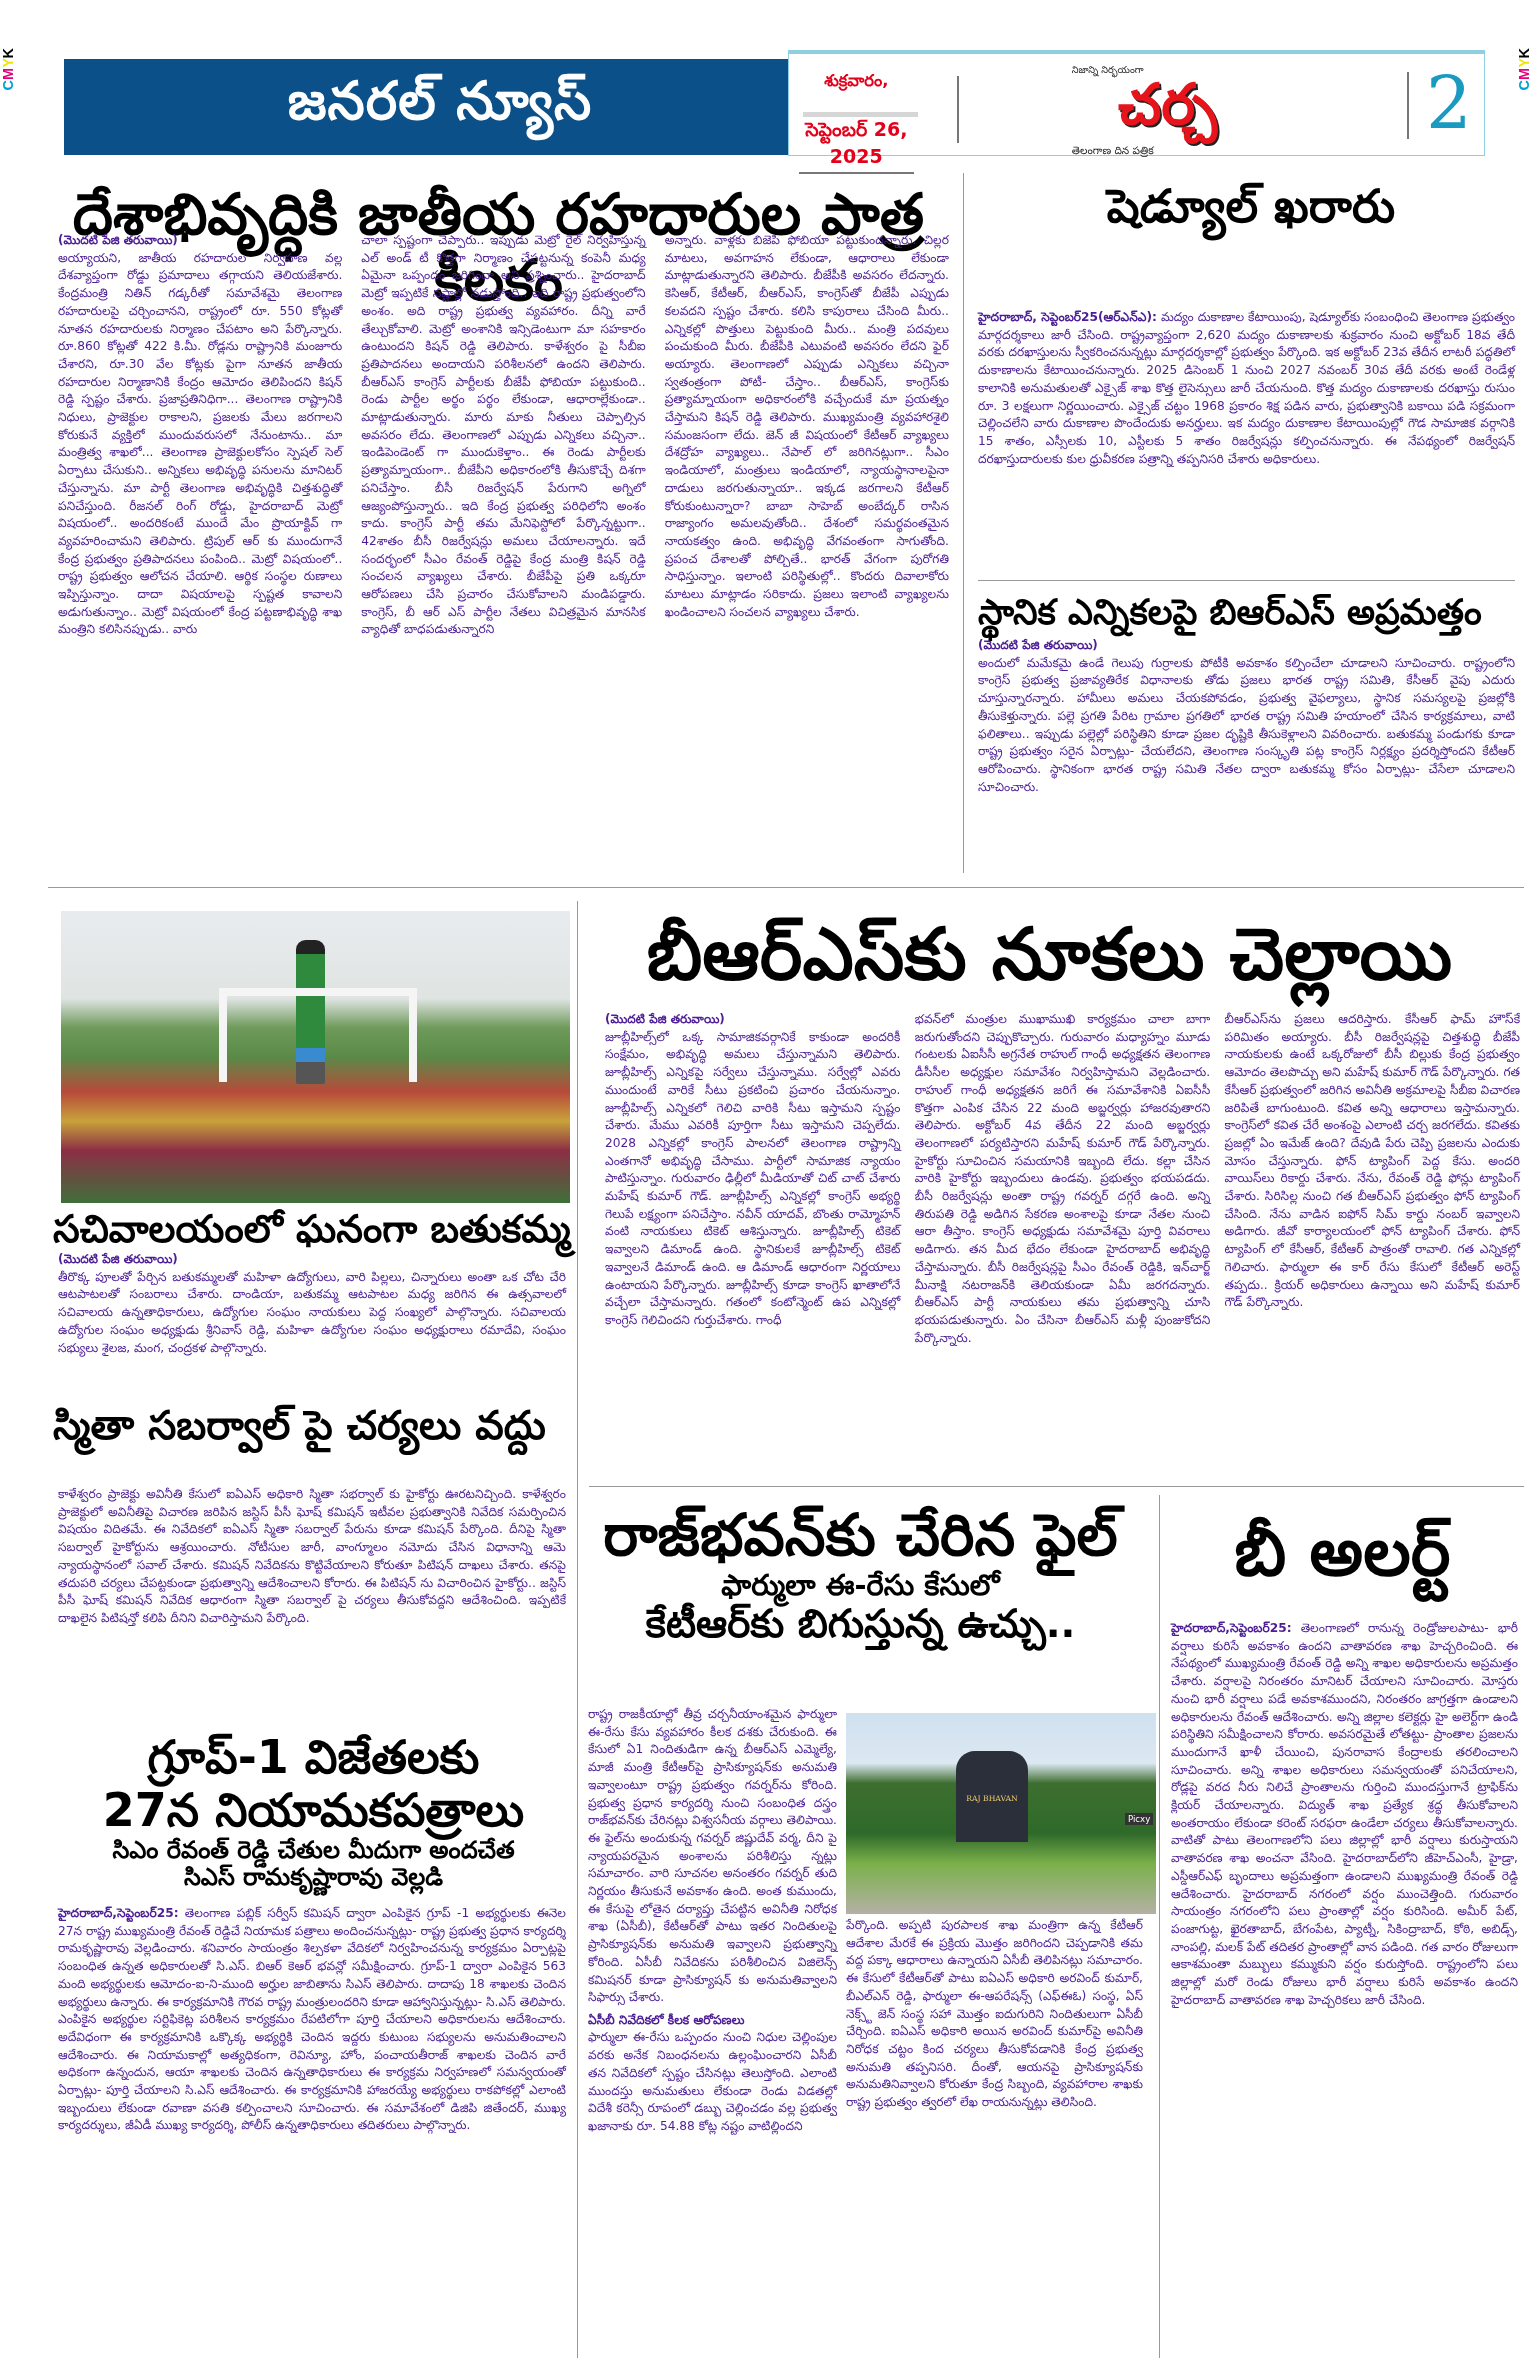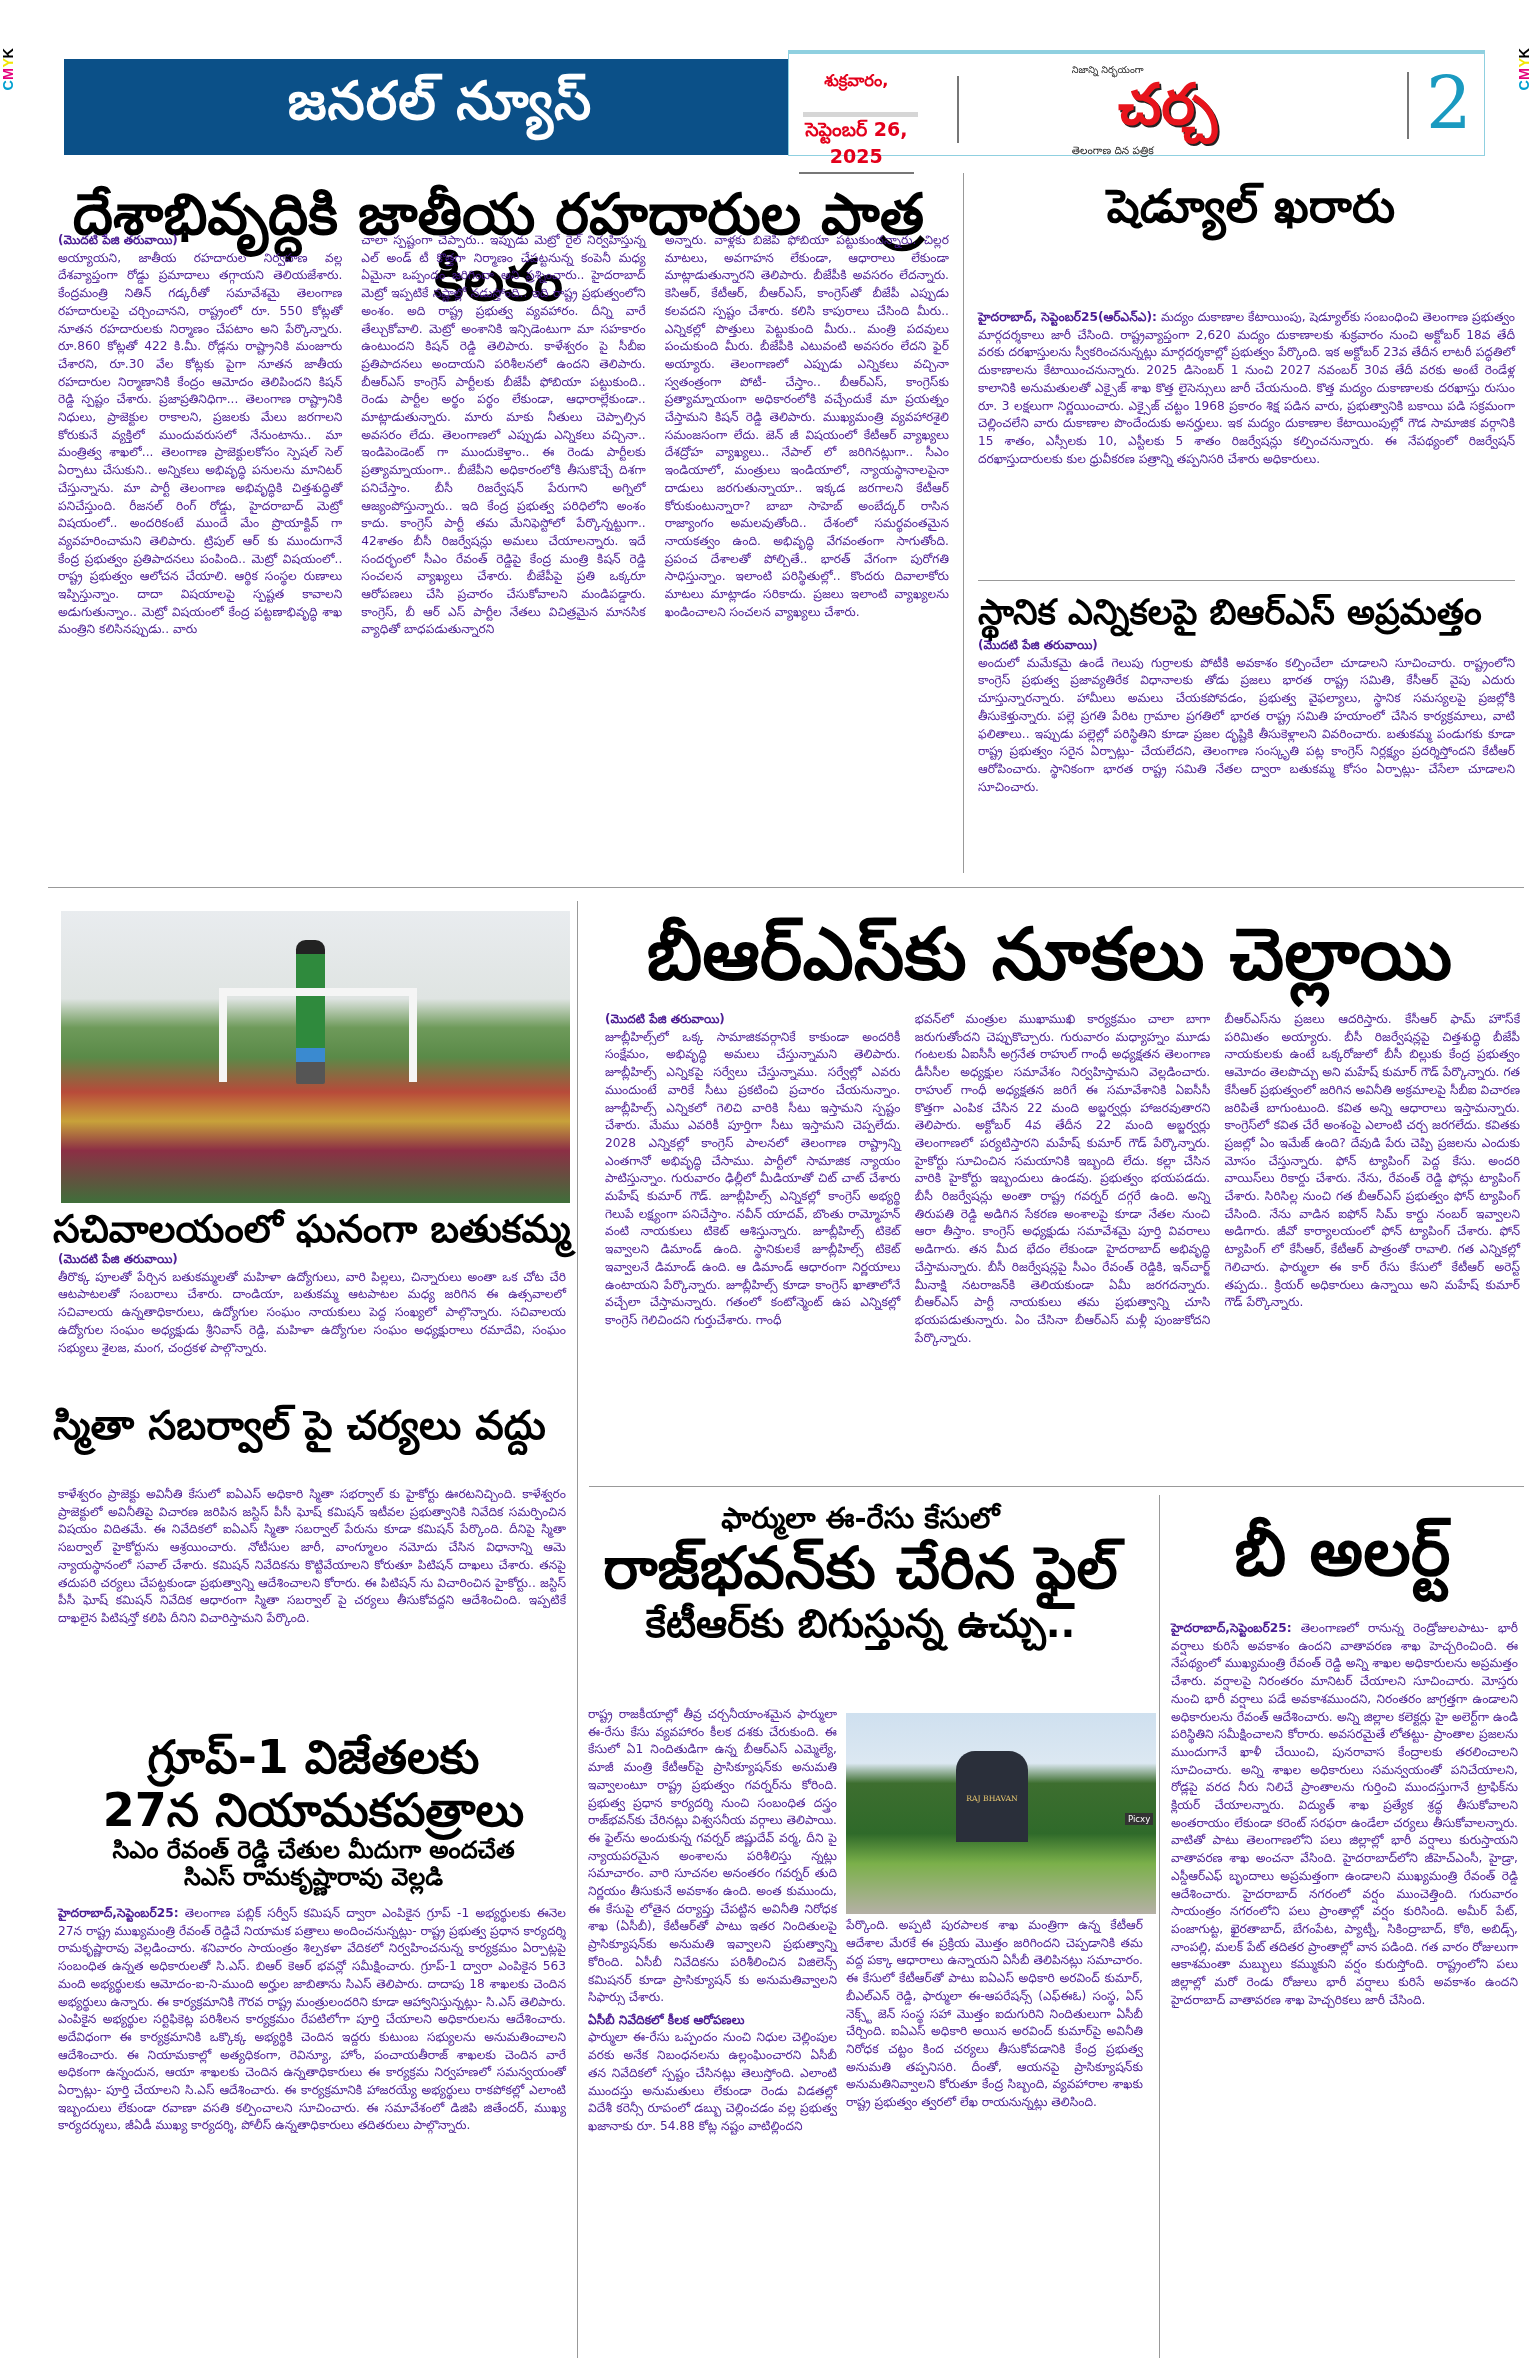--- a/index.html
+++ b/index.html
@@ -138,22 +138,22 @@
       <div>జూబ్లీహిల్స్‌లో ఒక్క సామాజికవర్గానికే కాకుండా అందరికీ సంక్షేమం, అభివృద్ధి అమలు చేస్తున్నామని తెలిపారు. జూబ్లీహిల్స్ ఎన్నికపై సర్వేలు చేస్తున్నాము. సర్వేల్లో ఎవరు ముందుంటే వారికే సీటు ప్రకటించి ప్రచారం చేయనున్నాం. జూబ్లీహిల్స్ ఎన్నికలో గెలిచి వారికి సీటు ఇస్తామని స్పష్టం చేశారు. మేము ఎవరికీ పూర్తిగా సీటు ఇస్తామని చెప్పలేదు. 2028 ఎన్నికల్లో కాంగ్రెస్ పాలనలో తెలంగాణ రాష్ట్రాన్ని ఎంతగానో అభివృద్ధి చేసాము. పార్టీలో సామాజిక న్యాయం పాటిస్తున్నాం. గురువారం ఢిల్లీలో మీడియాతో చిట్ చాట్ చేశారు మహేష్ కుమార్ గౌడ్. జూబ్లీహిల్స్ ఎన్నికల్లో కాంగ్రెస్ అభ్యర్థి గెలుపే లక్ష్యంగా పనిచేస్తాం. నవీన్ యాదవ్, బొంతు రామ్మోహన్ వంటి నాయకులు టికెట్ ఆశిస్తున్నారు. జూబ్లీహిల్స్ టికెట్ ఇవ్వాలని డిమాండ్ ఉంది. స్థానికులకే జూబ్లీహిల్స్ టికెట్ ఇవ్వాలనే డిమాండ్ ఉంది. ఆ డిమాండ్ ఆధారంగా నిర్ణయాలు ఉంటాయని పేర్కొన్నారు. జూబ్లీహిల్స్ కూడా కాంగ్రెస్ ఖాతాలోనే వచ్చేలా చేస్తామన్నారు. గతంలో కంటోన్మెంట్ ఉప ఎన్నికల్లో కాంగ్రెస్ గెలిచిందని గుర్తుచేశారు. గాంధీ</div>
     </div>
     <div>భవన్‌లో మంత్రుల ముఖాముఖి కార్యక్రమం చాలా బాగా జరుగుతోందని చెప్పుకొచ్చారు. గురువారం మధ్యాహ్నం మూడు గంటలకు ఏఐసీసీ అగ్రనేత రాహుల్ గాంధీ అధ్యక్షతన తెలంగాణ డీసీసీల అధ్యక్షుల సమావేశం నిర్వహిస్తామని వెల్లడించారు. రాహుల్ గాంధీ అధ్యక్షతన జరిగే ఈ సమావేశానికి ఏఐసీసీ కొత్తగా ఎంపిక చేసిన 22 మంది అబ్జర్వర్లు హాజరవుతారని తెలిపారు. అక్టోబర్ 4వ తేదీన 22 మంది అబ్జర్వర్లు తెలంగాణలో పర్యటిస్తారని మహేష్ కుమార్ గౌడ్ పేర్కొన్నారు. హైకోర్టు సూచించిన సమయానికి ఇబ్బంది లేదు. కల్లా చేసిన వారికి హైకోర్టు ఇబ్బందులు ఉండవు. ప్రభుత్వం భయపడదు. బీసీ రిజర్వేషన్లు అంతా రాష్ట్ర గవర్నర్ దగ్గరే ఉంది. అన్ని తిరుపతి రెడ్డి అడిగిన సేకరణ అంశాలపై కూడా నేతల నుంచి ఆరా తీస్తాం. కాంగ్రెస్ అధ్యక్షుడు సమావేశమై పూర్తి వివరాలు అడిగారు. తన మీద భేదం లేకుండా హైదరాబాద్ అభివృద్ధి చేస్తామన్నారు. బీసీ రిజర్వేషన్లపై సీఎం రేవంత్ రెడ్డికి, ఇన్‌చార్జ్ మీనాక్షి నటరాజన్‌కి తెలియకుండా ఏమీ జరగదన్నారు. బీఆర్ఎస్ పార్టీ నాయకులు తమ ప్రభుత్వాన్ని చూసి భయపడుతున్నారు. ఏం చేసినా బీఆర్ఎస్ మళ్లీ పుంజుకోదని పేర్కొన్నారు.</div>
     <div>బీఆర్ఎస్‌ను ప్రజలు ఆదరిస్తారు. కేసీఆర్ ఫామ్ హౌస్‌కే పరిమితం అయ్యారు. బీసీ రిజర్వేషన్లపై చిత్తశుద్ధి బీజేపీ నాయకులకు ఉంటే ఒక్కరోజులో బీసీ బిల్లుకు కేంద్ర ప్రభుత్వం ఆమోదం తెలపొచ్చు అని మహేష్ కుమార్ గౌడ్ పేర్కొన్నారు. గత కేసీఆర్ ప్రభుత్వంలో జరిగిన అవినీతి అక్రమాలపై సీబీఐ విచారణ జరిపితే బాగుంటుంది. కవిత అన్ని ఆధారాలు ఇస్తామన్నారు. కాంగ్రెస్‌లో కవిత చేరే అంశంపై ఎలాంటి చర్చ జరగలేదు. కవితకు ప్రజల్లో ఏం ఇమేజ్ ఉంది? దేవుడి పేరు చెప్పి ప్రజలను ఎందుకు మోసం చేస్తున్నారు. ఫోన్ ట్యాపింగ్ పెద్ద కేసు. అందరి వాయిస్‌లు రికార్డు చేశారు. నేను, రేవంత్ రెడ్డి ఫోన్లు ట్యాపింగ్ చేశారు. సిరిసిల్ల నుంచి గత బీఆర్ఎస్ ప్రభుత్వం ఫోన్ ట్యాపింగ్ చేసింది. నేను వాడిన ఐఫోన్ సిమ్ కార్డు నంబర్ ఇవ్వాలని అడిగారు. జీవో కార్యాలయంలో ఫోన్ ట్యాపింగ్ చేశారు. ఫోన్ ట్యాపింగ్ లో కేసీఆర్, కేటీఆర్ పాత్రంతో రావాలి. గత ఎన్నికల్లో గెలిచారు. ఫార్ములా ఈ కార్ రేసు కేసులో కేటీఆర్ అరెస్ట్ తప్పదు.. క్రియర్ అధికారులు ఉన్నాయి అని మహేష్ కుమార్ గౌడ్ పేర్కొన్నారు.</div>
   </div>
 </div>
 
 <div class="hrule" style="left:589px;top:1486px;width:935px;"></div>
 
 <div class="abs hl" style="left:585px;top:1502px;width:551px;">
+  <div style="font-size:58px;">రాజ్‌భవన్‌కు చేరిన ఫైల్</div>
   <div style="font-size:29px;">ఫార్ములా ఈ-రేసు కేసులో</div>
-  <div style="font-size:58px;">రాజ్‌భవన్‌కు చేరిన ఫైల్</div>
   <div style="font-size:39px;">కేటీఆర్‌కు బిగుస్తున్న ఉచ్చు..</div>
 </div>
 <div class="abs body" style="left:588px;top:1706px;width:249px;">
   <div>రాష్ట్ర రాజకీయాల్లో తీవ్ర చర్చనీయాంశమైన ఫార్ములా ఈ-రేసు కేసు వ్యవహారం కీలక దశకు చేరుకుంది. ఈ కేసులో ఏ1 నిందితుడిగా ఉన్న బీఆర్ఎస్ ఎమ్మెల్యే, మాజీ మంత్రి కేటీఆర్‌పై ప్రాసిక్యూషన్‌కు అనుమతి ఇవ్వాలంటూ రాష్ట్ర ప్రభుత్వం గవర్నర్‌ను కోరింది. ప్రభుత్వ ప్రధాన కార్యదర్శి నుంచి సంబంధిత దస్త్రం రాజ్‌భవన్‌కు చేరినట్లు విశ్వసనీయ వర్గాలు తెలిపాయి. ఈ ఫైల్‌ను అందుకున్న గవర్నర్ జిష్ణుదేవ్ వర్మ, దీని పై న్యాయపరమైన అంశాలను పరిశీలిస్తు న్నట్లు సమాచారం. వారి సూచనల అనంతరం గవర్నర్ తుది నిర్ణయం తీసుకునే అవకాశం ఉంది. అంత కుముందు, ఈ కేసుపై లోతైన దర్యాప్తు చేపట్టిన అవినీతి నిరోధక శాఖ (ఏసీబీ), కేటీఆర్‌తో పాటు ఇతర నిందితులపై ప్రాసిక్యూషన్‌కు అనుమతి ఇవ్వాలని ప్రభుత్వాన్ని కోరింది. ఏసీబీ నివేదికను పరిశీలించిన విజిలెన్స్ కమిషనర్ కూడా ప్రాసిక్యూషన్ కు అనుమతివ్వాలని సిఫార్సు చేశారు.</div>
   <div class="boxhead" style="margin-top:4.8px;">ఏసీబీ నివేదికలో కీలక ఆరోపణలు</div>
   <div>ఫార్ములా ఈ-రేసు ఒప్పందం నుంచి నిధుల చెల్లింపుల వరకు అనేక నిబంధనలను ఉల్లంఘించారని ఏసీబీ తన నివేదికలో స్పష్టం చేసినట్లు తెలుస్తోంది. ఎలాంటి ముందస్తు అనుమతులు లేకుండా రెండు విడతల్లో విదేశీ కరెన్సీ రూపంలో డబ్బు చెల్లించడం వల్ల ప్రభుత్వ ఖజానాకు రూ. 54.88 కోట్ల నష్టం వాటిల్లిందని</div>
 </div>
 <div class="photo" style="left:711px;top:1713px;width:319px;height:0;"></div>
 <div class="photo" style="left:846px;top:1713px;width:302px;height:201px;background:linear-gradient(180deg,#cfe0ef 0%,#dce8f2 25%,#3d6e2f 35%,#2f6a2a 60%,#7bb04a 75%,#b5b0a6 100%);">
   <div style="position:absolute;left:110px;top:38px;width:72px;height:91px;background:#2a2f3a;border-radius:19px 19px 0 0;"></div>

